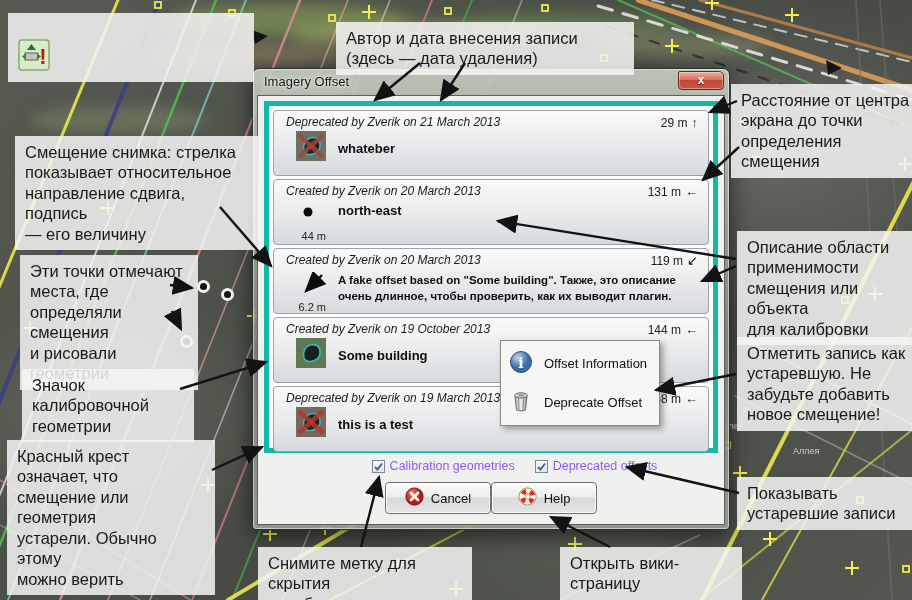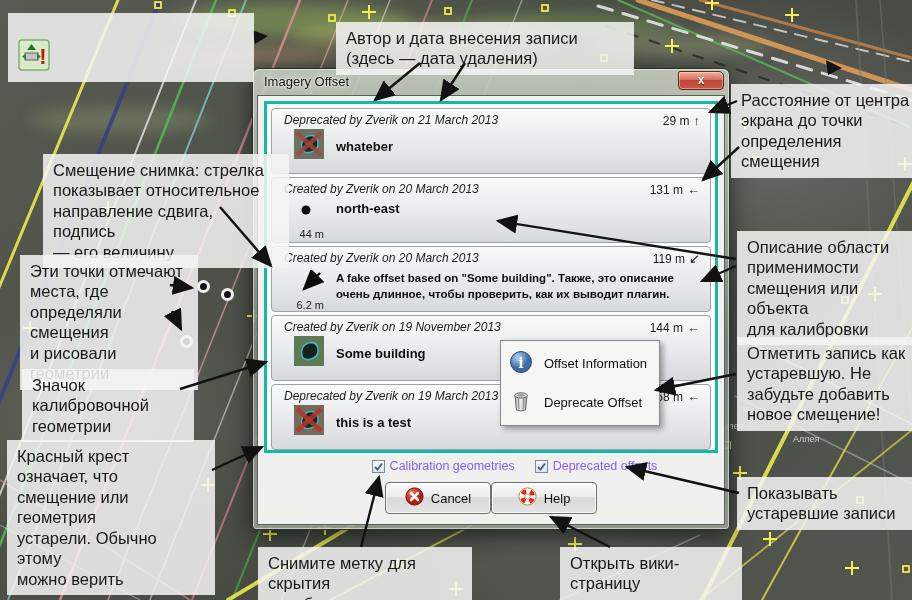--- a/index.html
+++ b/index.html
@@ -17,21 +17,21 @@
   
   .callout{
     position:absolute;z-index:30;background:rgba(245,245,243,.86);
     color:#191919;font-size:16.5px;line-height:1.24;padding:6px 10px;
     white-space:pre-line;
   }
   .co-icon-warning{left:8px;top:13px;width:226px;display:flex;gap:10px;align-items:flex-start;}
   .co-icon-warning .co-txt{white-space:pre-line;}
   .co-author{left:336px;top:22px;width:278px;}
   .co-distance{left:731px;top:84px;width:176px;}
-  .co-offset-arrow{left:15px;top:154px;width:226px;margin-left:28px;}
+  .co-offset-arrow{left:15px;top:136px;width:226px;}
   .co-points{left:20px;top:255px;width:158px;}
   .co-calib-icon{left:22px;top:369px;width:152px;}
   .co-red-cross{left:7px;top:440px;width:188px;}
   .co-description{left:737px;top:231px;width:168px;}
   .co-deprecate{left:737px;top:337px;width:168px;}
   .co-show-depr{left:737px;top:477px;width:168px;}
   .co-uncheck{left:258px;top:547px;width:194px;}
   .co-wiki{left:560px;top:547px;width:162px;}
   
   .map-dot{position:absolute;z-index:5;width:13px;height:13px;border-radius:50%;
@@ -47,21 +47,21 @@
   .titlebar{position:absolute;left:0;top:0;right:0;height:26px;}
   .title-text{position:absolute;left:11px;top:5px;font-size:13px;color:#10160f;
     text-shadow:0 0 6px rgba(255,255,255,.95),0 0 2px rgba(255,255,255,.9);}
   .close-btn{position:absolute;top:2px;right:5px;width:46px;height:19px;
     border:1px solid #6f2418;border-radius:2px 5px 4px 4px;box-sizing:border-box;
     background:linear-gradient(180deg,#f0b2a2,#d8705e 45%,#bf4634 50%,#ca5848);
     color:#fff;font-weight:bold;font-size:12px;text-align:center;line-height:16px;
     text-shadow:0 1px 1px rgba(0,0,0,.6);box-shadow:inset 0 0 0 1px rgba(255,255,255,.35);cursor:default;}
   .client{position:absolute;left:4px;right:4px;top:26px;bottom:4px;
     background:#f0f0ef;border:1px solid #5a6058;box-sizing:border-box;}
-  .listpanel{margin:5px 6px 0 6px;background:#fdfdfd;border:3px solid #14b8a6;
+  .listpanel{margin:5px 6px 0 6px;background:#fdfdfd;border:5px solid #14b8a6;
     padding:4px;height:352px;box-sizing:border-box;}
   .entry{height:66px;margin-bottom:3px;box-sizing:border-box;border:1px solid #9aa2aa;border-radius:4px;
     background:linear-gradient(180deg,#fafafa,#e7e9eb 55%,#d7dadd);overflow:hidden;}
   .entry:last-child{margin-bottom:16px;}
   .entry-head{display:flex;justify-content:space-between;padding:4px 10px 0 12px;font-size:12px;color:#1c1c1c;}
   .ehead{font-style:italic;}
   .edist{white-space:nowrap;}
   .dirarrow{font-size:13px;margin-left:4px;}
   .entry-body{display:flex;align-items:center;padding:1px 8px 0 10px;gap:12px;}
   .icon-col{width:42px;display:flex;flex-direction:column;align-items:flex-end;flex:none;}
@@ -190,21 +190,21 @@
     <rect x="903" y="566" width="6" height="6"></rect>
       <rect x="631" y="307" width="6" height="6"></rect>
   </g>
 </svg>
 
 <div class="map-dot" style="left:197px;top:280px;"></div>
 <div class="map-dot" style="left:221px;top:288px;"></div>
 <div class="map-dot" style="left:180px;top:335px;"></div>
 
 <span class="map-label" style="left:724px;top:421px;">улея</span>
-<span class="map-label" style="left:793px;top:434px;">Аллея</span>
+<span class="map-label" style="left:793px;top:446px;">Аллея</span>
 <span class="map-glyph" style="left:743px;top:404px;">≡</span>
 
 <div class="dialog">
   <div class="titlebar">
     <span class="title-text">Imagery Offset</span>
     <div class="close-btn">
       <span>x</span>
     </div>
   </div>
   <div class="client">
@@ -267,21 +267,21 @@
                 </svg>
             </span>
             <span class="sub">6.2 m</span>
           </div>
           <div class="elabel">A fake offset based on "Some building". Также, это описание очень длинное, чтобы проверить, как их выводит плагин.</div>
         </div>
       </div>
 
       <div class="entry e3">
         <div class="entry-head">
-          <span class="ehead">Created by Zverik on 19 November 2013</span>
+          <span class="ehead">Created by Zverik on 19 October 2013</span>
           <span class="edist"><span>144 m</span><span class="dirarrow">←</span></span>
         </div>
         <div class="entry-body">
           <div class="icon-col">
             <span>
               <svg width="30" height="30">
                   <rect width="30" height="30" fill="#5d7a55"></rect>
                 <path d="M8 20 Q6 10 14 7 Q23 5 24 13 Q25 21 17 23 Q10 25 8 20 Z" fill="#16211b" stroke="#3fb6c2" stroke-width="1.6"></path>
                 </svg>
             </span>

